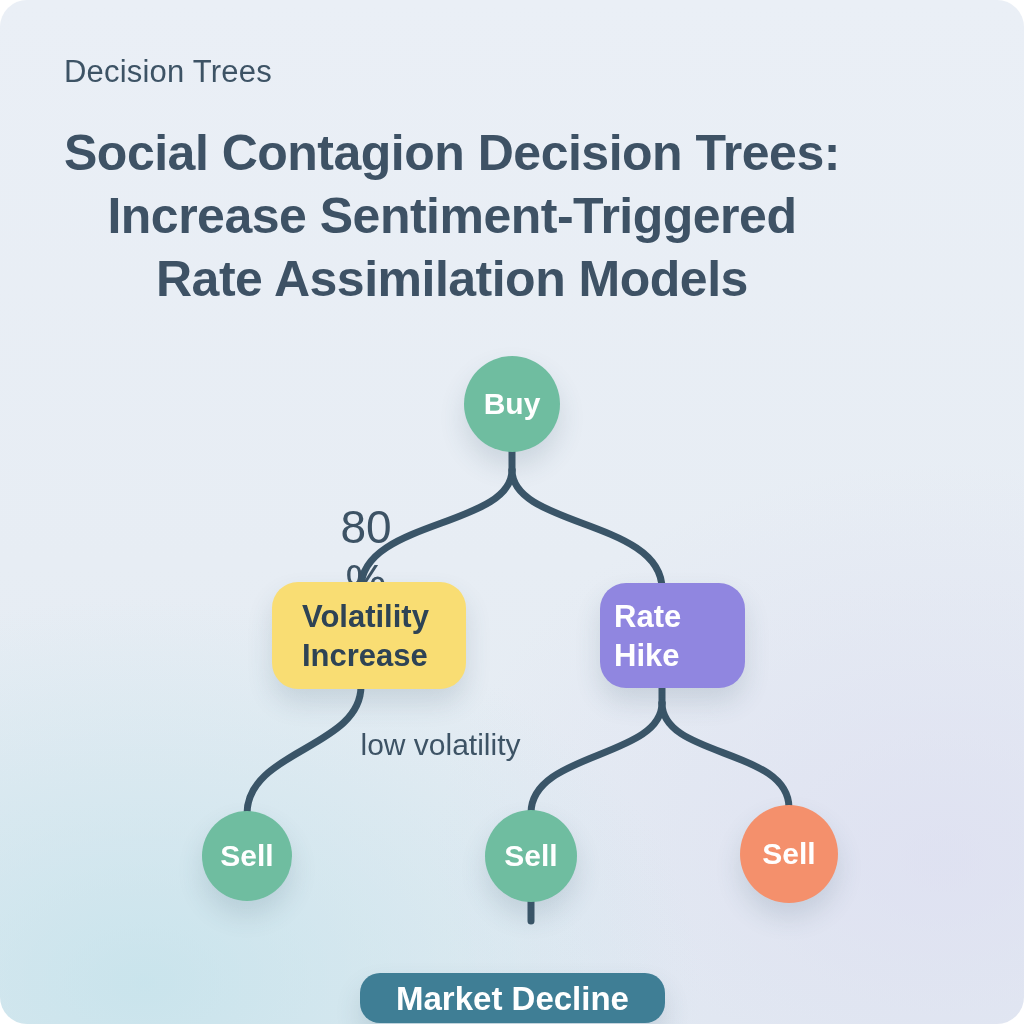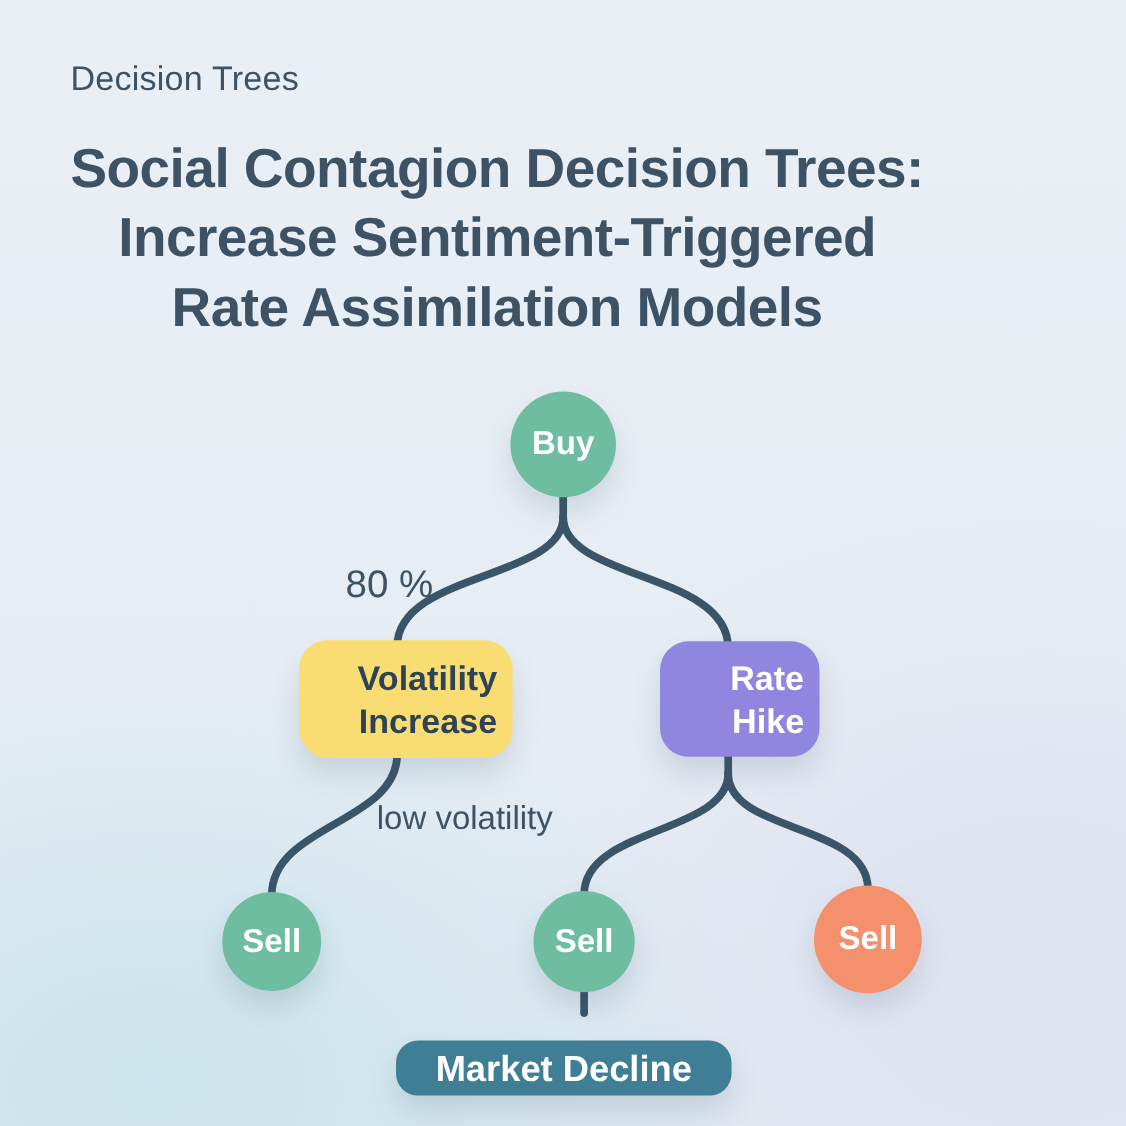--- a/index.html
+++ b/index.html
@@ -7,60 +7,61 @@
     width:1024px;height:1024px;
     font-family:"Liberation Sans","DejaVu Sans",sans-serif;
     color:var(--text,#3d5365);
   }
   .canvas{
     position:relative;width:1024px;height:1024px;overflow:hidden;
     background:
       radial-gradient(900px 620px at 14% 96%, rgba(184,223,232,0.60), rgba(184,223,232,0) 62%),
       radial-gradient(820px 640px at 92% 84%, rgba(218,217,240,0.55), rgba(218,217,240,0) 62%),
       linear-gradient(180deg,#eaeff6 0%,#e7edf4 55%,#e3ebf2 100%);
+    border-radius: 27px;
   }
   .eyebrow{
     position:absolute;left:64px;top:54px;
     font-size:31px;font-weight:500;letter-spacing:0.2px;color:var(--text);
   }
   .title{
     position:absolute;left:64px;top:122px;
     font-size:50px;font-weight:700;line-height:63px;letter-spacing:-0.5px;
     color:var(--title,#3e5265);
     text-align:center;
   }
   .title .line{white-space:nowrap;}
   svg.edges{position:absolute;left:0;top:0;width:1024px;height:1024px;}
   svg.edges path{
     fill:none;stroke:var(--edge,#3a5568);stroke-width:7;stroke-linecap:round;
   }
   .node{
     position:absolute;display:flex;align-items:center;justify-content:center;
-    text-align:right;box-shadow:0 14px 26px rgba(58,84,104,0.16);
+    text-align:left;box-shadow:0 14px 26px rgba(58,84,104,0.16);
   }
   .circle{border-radius:50%;color:#ffffff;font-size:30px;font-weight:600;}
   .circle.green{background:var(--green,#6fbda0);}
   .circle.orange{background:var(--orange,#f4906c);}
   .box{border-radius:26px;font-size:31px;font-weight:600;line-height:39px;}
   .box.yellow{background:var(--yellow,#f9dd73);color:var(--dark,#2e4355);padding-left:16px;}
   .box.purple{background:var(--purple,#9086e0);color:#ffffff;}
   .box.teal{background:var(--teal,#3f7e95);color:#ffffff;border-radius:20px;font-size:33px;}
   .edge-label{
     position:absolute;color:var(--text);font-weight:500;text-align:center;
   }
-  .lbl-80{left:304px;top:500px;width:100px;font-size:35px;margin-top:12px;}
-  .lbl-lowvol{left:335px;top:726px;width:175px;font-size:30px;line-height:37px;}
+  .lbl-80{left:316px;top:500px;width:100px;font-size:46px;}
+  .lbl-lowvol{left:353px;top:726px;width:175px;font-size:30px;line-height:37px;}
   
   .node-buy{left:464px;top:356px;width:96px;height:96px;}
   .node-vol{left:272px;top:582px;width:178px;height:107px;}
   .node-rate{left:590px;top:583px;width:145px;height:105px;margin-left:10px;}
   .node-hold{left:202px;top:811px;width:90px;height:90px;}
   .node-sell-mid{left:485px;top:810px;width:92px;height:92px;}
   .node-sell-right{left:740px;top:805px;width:98px;height:98px;}
-  .node-decline{left:360px;top:946px;width:305px;height:50px;}
+  .node-decline{left:360px;top:973px;width:305px;height:50px;}
   .box .inner{padding:0 14px;}
 </style>
 </head>
 <body>
 
 <div class="canvas">
 
   <div class="eyebrow">Decision Trees</div>
 
   <div class="title">

